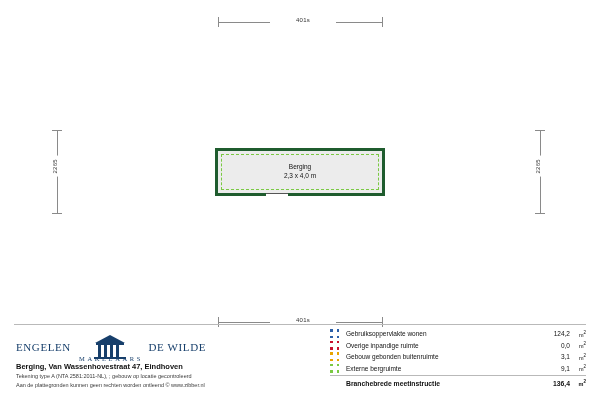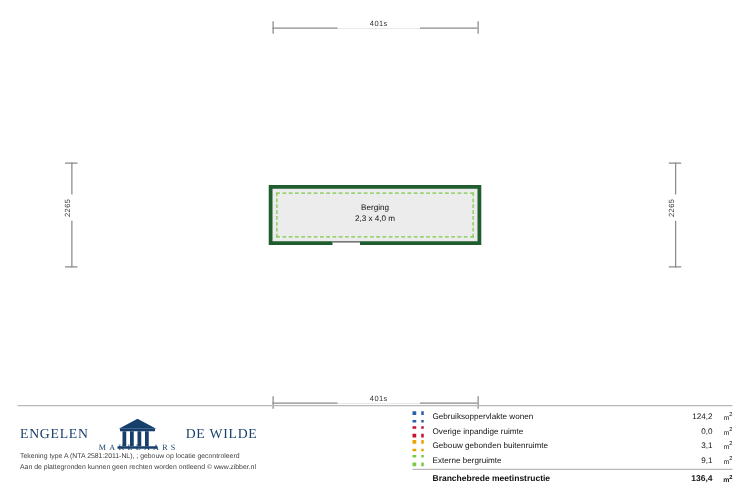--- a/index.html
+++ b/index.html
@@ -323,20 +323,21 @@
           <rect x="26" y="11" width="3" height="12" fill="#173f6b"></rect>
           <rect x="4" y="23" width="32" height="2" fill="#173f6b"></rect>
         </svg>
       </span>
       <span class="logo-word">de Wilde</span>
     </div>
     <div id="logo-sub">Makelaars</div>
   </div>
 
   <div id="address-block">
+    <div id="addr-line-1">Berging, Van Wassenhovestraat 47, Eindhoven</div>
     <div id="addr-line-2">Tekening type A (NTA 2581:2011-NL), ; gebouw op locatie gecontroleerd</div>
     <div id="addr-line-3">Aan de plattegronden kunnen geen rechten worden ontleend © www.zibber.nl</div>
   </div>
 
   <div id="legend">
 
     <div class="legend-row">
       <span class="legend-swatch" style="color:#2b5fa8;">
         <span class="tl"></span>
           <span class="tr"></span>

